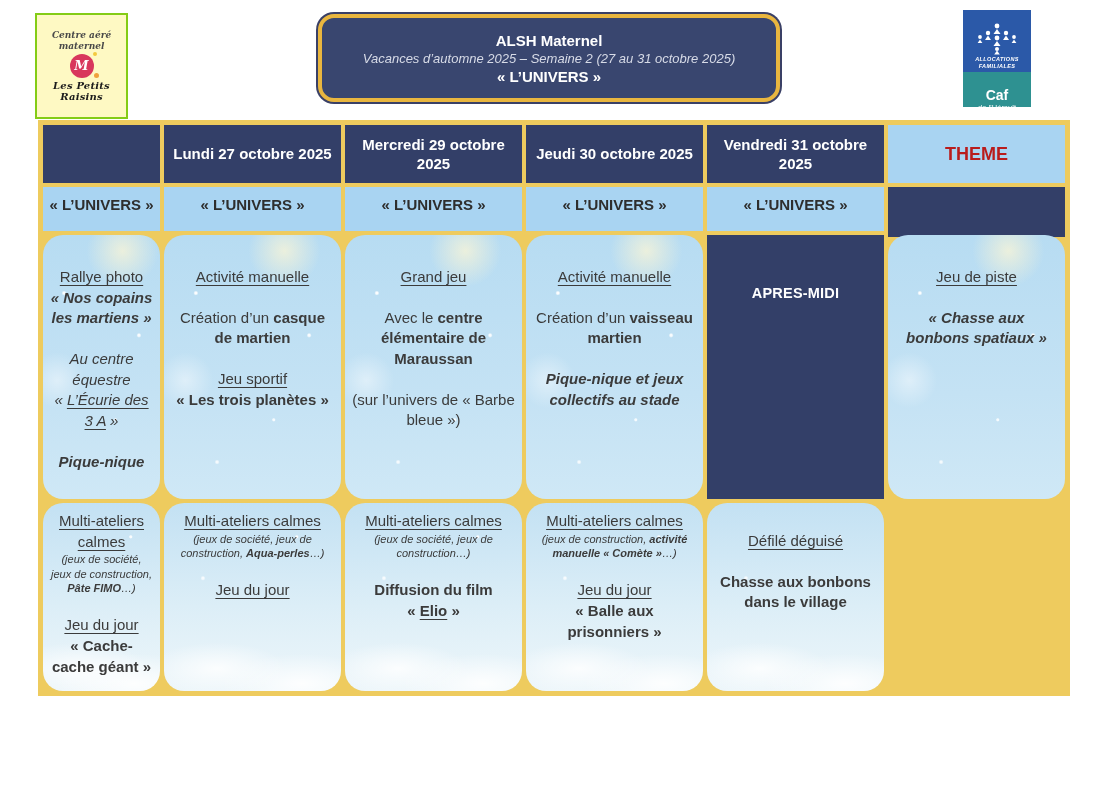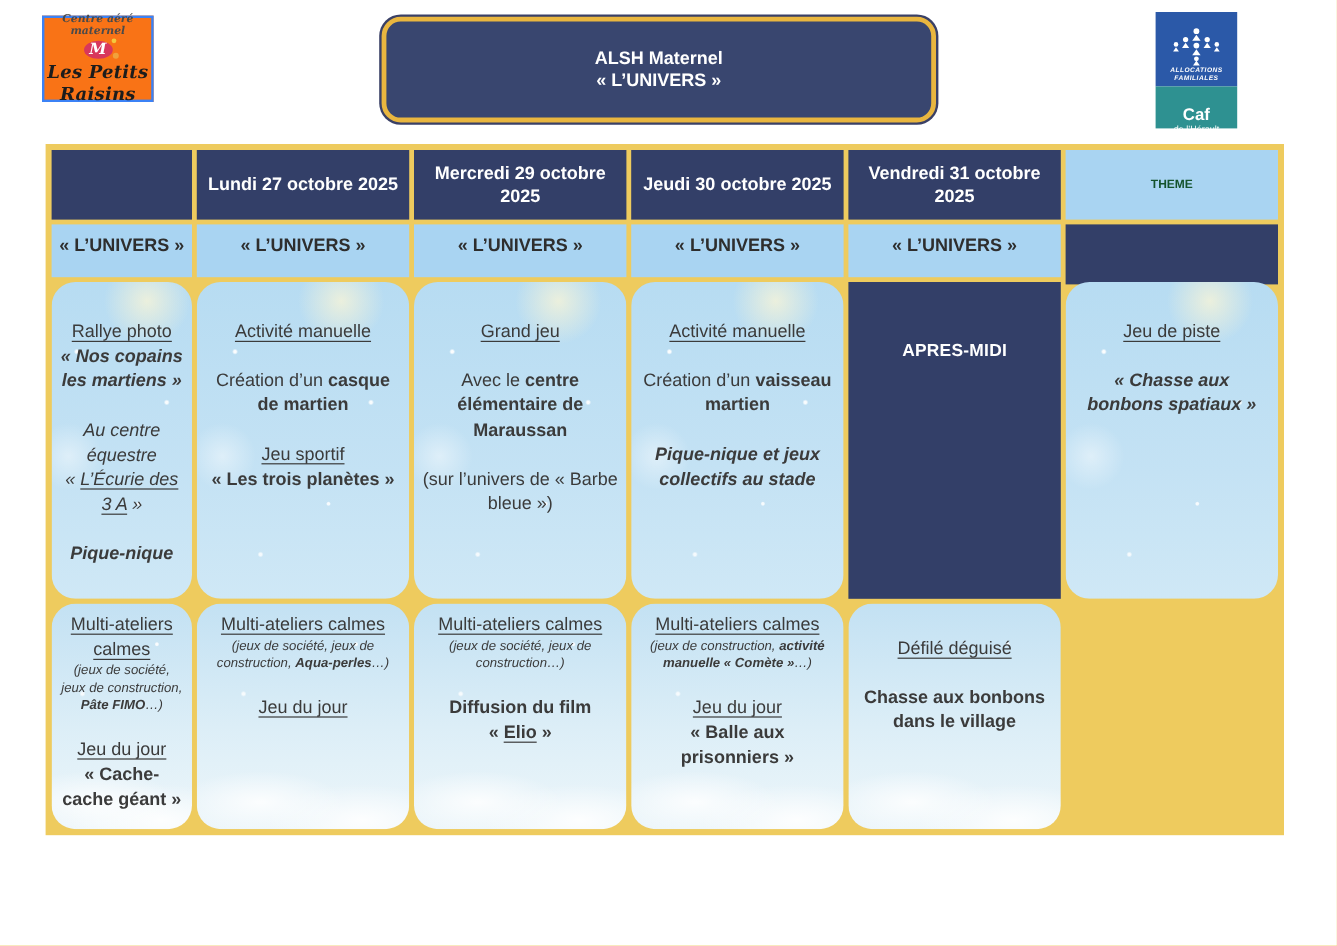--- a/index.html
+++ b/index.html
@@ -8,37 +8,37 @@
     font-family:"Liberation Sans", sans-serif;
     background:#ffffff;
     position:relative;
     overflow:hidden;
     color:#3c3c3c;
   }
   .page { position:absolute; inset:0; }
 
   
   .logo-left {
-    position:absolute; left:35px; top:13px; width:93px; height:72px;
-    background:#f97316; border:2px solid #3b82f6;
+    position:absolute; left:35px; top:13px; width:93px; height:106px;
+    background:#fef9c3; border:2px solid #84cc16;
     display:flex; flex-direction:column; align-items:center; justify-content:center;
     text-align:center;
   }
   .logo-script { font-family:"DejaVu Serif", serif; font-style:italic; font-weight:700; }
   .logo-line { font-size:9px; color:#4a4a4a; line-height:1.15; }
   .logo-mark {
     position:relative; width:24px; height:24px; margin:3px 0 2px 0;
     background:#d8375c; border-radius:50%;
     display:flex; align-items:center; justify-content:center;
   }
   .logo-mark span { color:#fff; font-family:"DejaVu Serif", serif; font-style:italic; font-weight:700; font-size:13px; }
   .logo-mark .dot { position:absolute; border-radius:50%; }
   .logo-mark .dot1 { width:5px; height:5px; background:#f0a23c; right:-5px; bottom:0; }
   .logo-mark .dot2 { width:4px; height:4px; background:#f3c93e; right:-3px; top:-2px; }
-  .logo-brand { font-size:15px; color:#1c1c1c; letter-spacing:0.2px; }
+  .logo-brand { font-size:10px; color:#1c1c1c; letter-spacing:0.2px; }
 
   
   .banner {
     position:absolute; left:318px; top:14px; width:462px; height:88px;
     background:#39466f;
     border:4px solid #e9b63f; border-radius:16px;
     box-shadow:0 0 0 2px #3a4066;
     display:flex; flex-direction:column; align-items:center; justify-content:center;
     text-align:center; row-gap:2px;
   }
@@ -71,21 +71,21 @@
     grid-template-rows:58px 44px 264px 188px;
     gap:4px; padding:5px;
   }
   .cell { overflow:hidden; }
   .navy { background:#333f68; color:#ffffff; }
   .day-header {
     display:flex; align-items:center; justify-content:center; text-align:center;
     font-weight:700; font-size:15px; line-height:1.3; padding:0 3px;
   }
   .label-theme {
-    background:#a9d4f2; color:#14532d; font-weight:700; font-size:10px;
+    background:#a9d4f2; color:#b91c1c; font-weight:700; font-size:18px;
     display:flex; align-items:center; justify-content:center;
   }
   .theme-cell {
     background:#a9d4f2; color:#2e2e2e; font-weight:700; font-size:15px;
     display:flex; align-items:flex-start; justify-content:center; padding-top:9px;
   }
   .label-navy {
     display:flex; align-items:flex-start; justify-content:center;
     font-weight:700; font-size:14.5px; letter-spacing:0.2px; padding-top:28%;
   }
@@ -134,20 +134,21 @@
     <div class="logo-mark">
       <span>M</span>
       <i class="dot dot1"></i>
       <i class="dot dot2"></i>
     </div>
     <div class="logo-brand logo-script">Les Petits Raisins</div>
   </div>
 
   <div class="banner">
     <div class="banner-title">ALSH Maternel</div>
+    <div class="banner-subtitle">Vacances d’automne 2025 – Semaine 2 (27 au 31 octobre 2025)</div>
     <div class="banner-theme">« L’UNIVERS »</div>
   </div>
 
   <div class="caf">
     <div class="caf-top">
       <svg width="44" height="32" viewBox="0 0 44 32">
         <g fill="#ffffff">
           <circle cx="22" cy="3" r="2.4"></circle>
             <path d="M18.5 11 L22 6 L25.5 11 Z"></path>
           <circle cx="13" cy="10" r="2.2"></circle>

